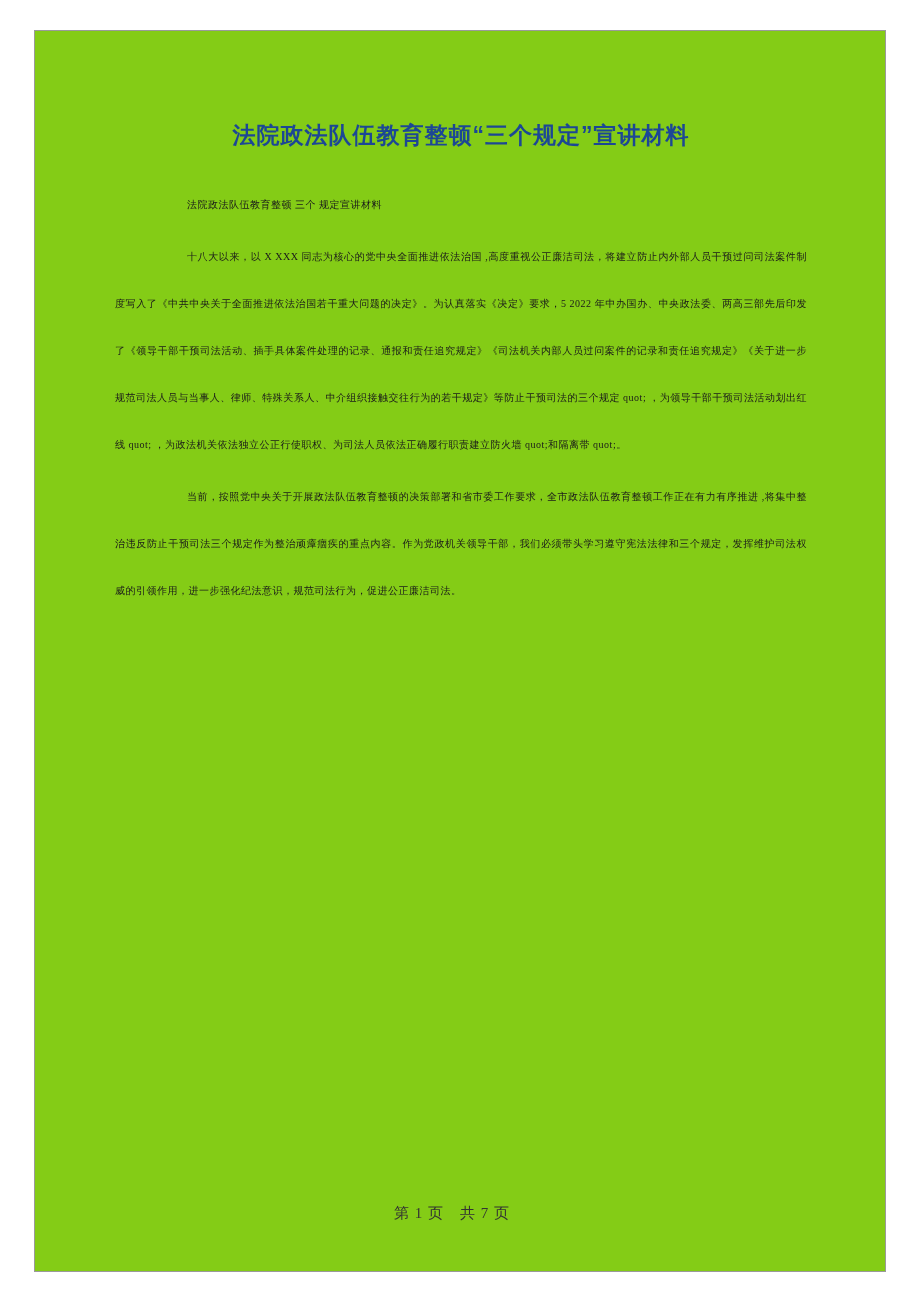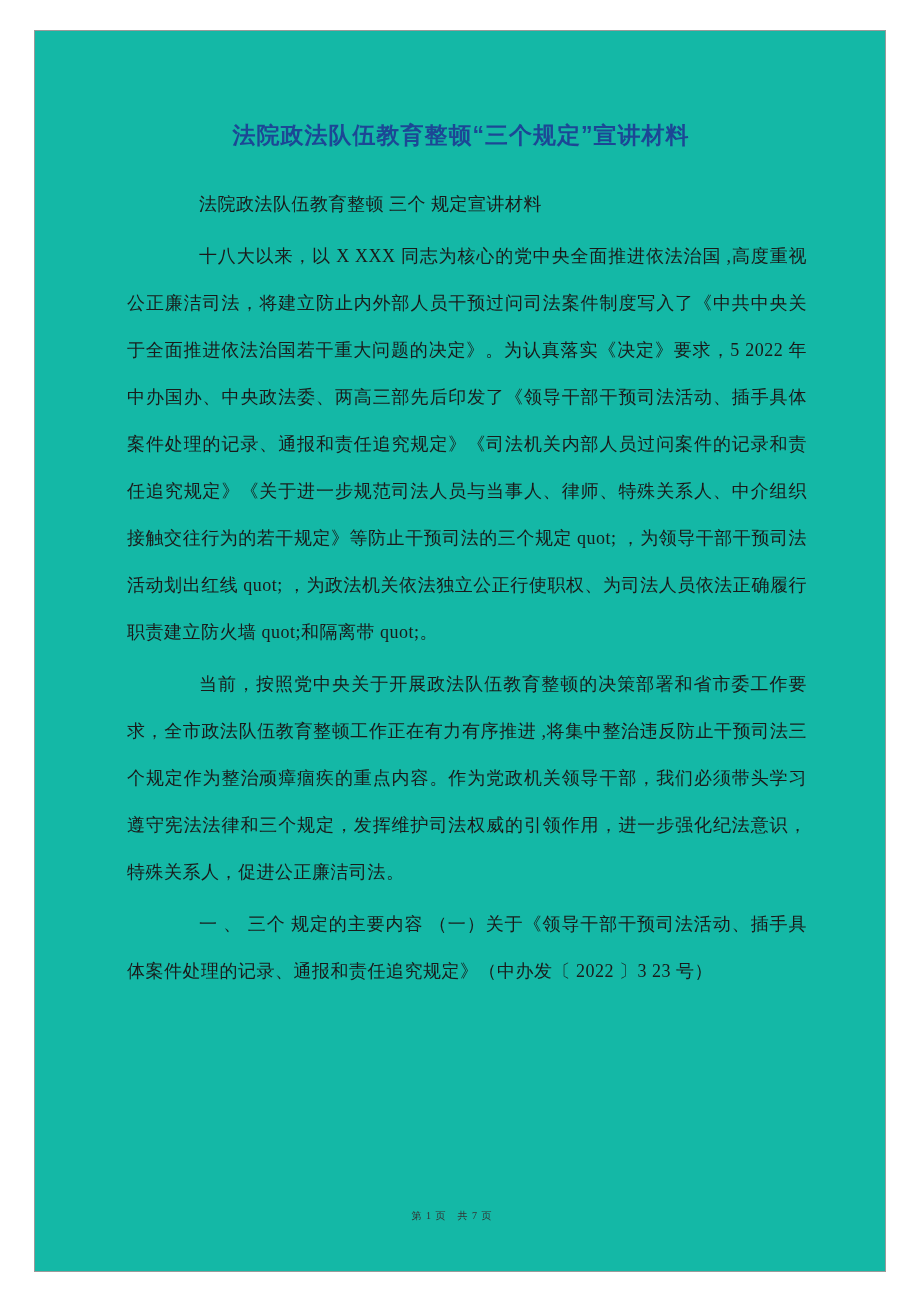--- a/index.html
+++ b/index.html
@@ -13,66 +13,65 @@
     color: #1a1a1a;
     overflow: hidden;
   }
   .page-frame {
     position: absolute;
     left: 34px;
     top: 30px;
     width: 852px;
     height: 1242px;
     border: 1px solid #9a9a9a;
-    background: #14b8a6;
+    background: #84cc16;
     padding-left: 16px;
   }
   .content {
     position: absolute;
     left: 80px;
     right: 78px;
     top: 30px;
   }
   .doc-title {
     font-family: "Liberation Sans", "DejaVu Sans", sans-serif;
     font-weight: bold;
     font-size: 23px;
     color: #1c4795;
     text-align: center;
     margin: 58px 0 30px 0;
     letter-spacing: 1px;
     line-height: 1.4;
   }
   .para {
-    font-size: 18px;
+    font-size: 10px;
     line-height: 47px;
     text-align: justify;
     text-indent: 72px;
-    margin: 0 0 5px 12px;
+    margin: 0 0 5px 0;
     letter-spacing: 0.5px;
     word-break: break-all;
   }
   .footer {
     position: absolute;
     left: 0;
     right: 16px;
     bottom: 48px;
     text-align: center;
-    font-size: 10px;
+    font-size: 15px;
     color: #333333;
     letter-spacing: 1px;
   }
 </style>
 </head>
 <body>
 
 <div class="page-frame">
   <div class="content">
     <h1 class="doc-title">法院政法队伍教育整顿“三个规定”宣讲材料</h1>
 
     <p class="para">法院政法队伍教育整顿 三个 规定宣讲材料</p>
     <p class="para">十八大以来，以 X XXX 同志为核心的党中央全面推进依法治国 ,高度重视公正廉洁司法，将建立防止内外部人员干预过问司法案件制度写入了《中共中央关于全面推进依法治国若干重大问题的决定》。为认真落实《决定》要求，5 2022 年中办国办、中央政法委、两高三部先后印发了《领导干部干预司法活动、插手具体案件处理的记录、通报和责任追究规定》《司法机关内部人员过问案件的记录和责任追究规定》《关于进一步规范司法人员与当事人、律师、特殊关系人、中介组织接触交往行为的若干规定》等防止干预司法的三个规定 quot; ，为领导干部干预司法活动划出红线 quot; ，为政法机关依法独立公正行使职权、为司法人员依法正确履行职责建立防火墙 quot;和隔离带 quot;。</p>
-    <p class="para">当前，按照党中央关于开展政法队伍教育整顿的决策部署和省市委工作要求，全市政法队伍教育整顿工作正在有力有序推进 ,将集中整治违反防止干预司法三个规定作为整治顽瘴痼疾的重点内容。作为党政机关领导干部，我们必须带头学习遵守宪法法律和三个规定，发挥维护司法权威的引领作用，进一步强化纪法意识，特殊关系人，促进公正廉洁司法。</p>
-    <p class="para">一 、 三个 规定的主要内容 （一）关于《领导干部干预司法活动、插手具体案件处理的记录、通报和责任追究规定》（中办发〔 2022 〕3 23 号）</p>
+    <p class="para">当前，按照党中央关于开展政法队伍教育整顿的决策部署和省市委工作要求，全市政法队伍教育整顿工作正在有力有序推进 ,将集中整治违反防止干预司法三个规定作为整治顽瘴痼疾的重点内容。作为党政机关领导干部，我们必须带头学习遵守宪法法律和三个规定，发挥维护司法权威的引领作用，进一步强化纪法意识，规范司法行为，促进公正廉洁司法。</p>
   </div>
 
   <div class="footer">第 1 页　共 7 页</div>
 </div>
 
 </body></html>

